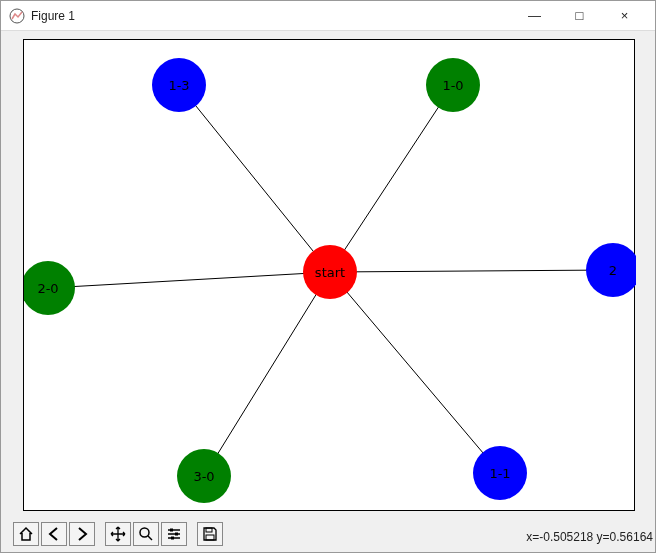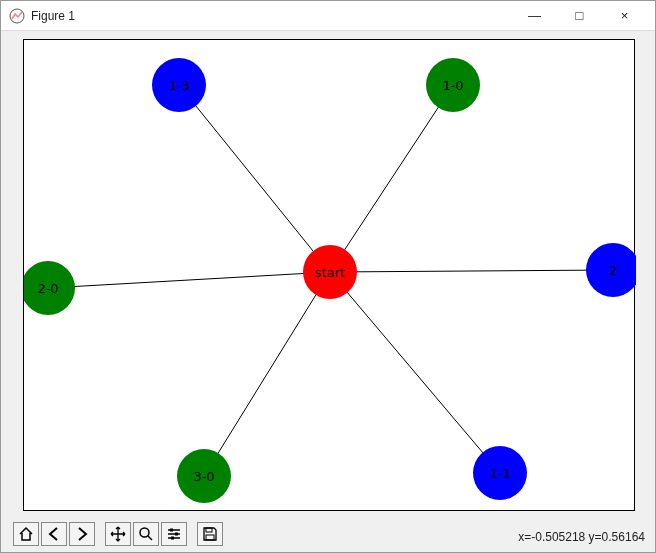--- a/index.html
+++ b/index.html
@@ -9,21 +9,21 @@
     .tb-icon { width: 16px; height: 16px; margin-right: 6px; }
     .tb-title { font-size: 12px; flex: 1; color: #222; }
     .tb-btns { display: flex; gap: 0; }
     .tb-btn { width: 45px; height: 28px; display: flex; align-items: center; justify-content: center; font-size: 13px; color: #222; }
     .canvas-wrap { flex: 1; position: relative; background: #f0f0f0; padding: 8px 14px 0 22px; }
     .plot { background: #fff; border: 1px solid #000; width: 612px; height: 472px; position: relative; }
     .edge { stroke: #000; stroke-width: 1; }
     .node-label { font-family: "DejaVu Sans", sans-serif; font-size: 13px; fill: #000; text-anchor: middle; dominant-baseline: central; }
     .toolbar { position: absolute; left: 12px; bottom: 6px; display: flex; gap: 2px; align-items: center; }
     .tbarbtn { width: 26px; height: 24px; border: 1px solid #888; background: #f4f4f4; display: flex; align-items: center; justify-content: center; font-size: 16px; }
-    .coords { position: absolute; right: 10px; bottom: 8px; font-size: 12px; color: #222; }
+    .coords { position: absolute; right: 2px; bottom: 8px; font-size: 12px; color: #222; }
     .sidefrag { position: absolute; left: -2px; top: 24px; width: 12px; height: 520px; background: #f4f4f4; border: 1px solid #bbb; border-right: none; overflow: hidden; }
     .sidefrag span { position: absolute; font-size: 14px; color: #444; font-weight: bold; }
   </style>
 </head>
 <body>
 
 <div class="sidefrag">
   <span style="top:46px;left:0">r</span>
   <span style="top:78px;left:0">n</span>
   <span style="top:102px;left:-2px">马</span>

